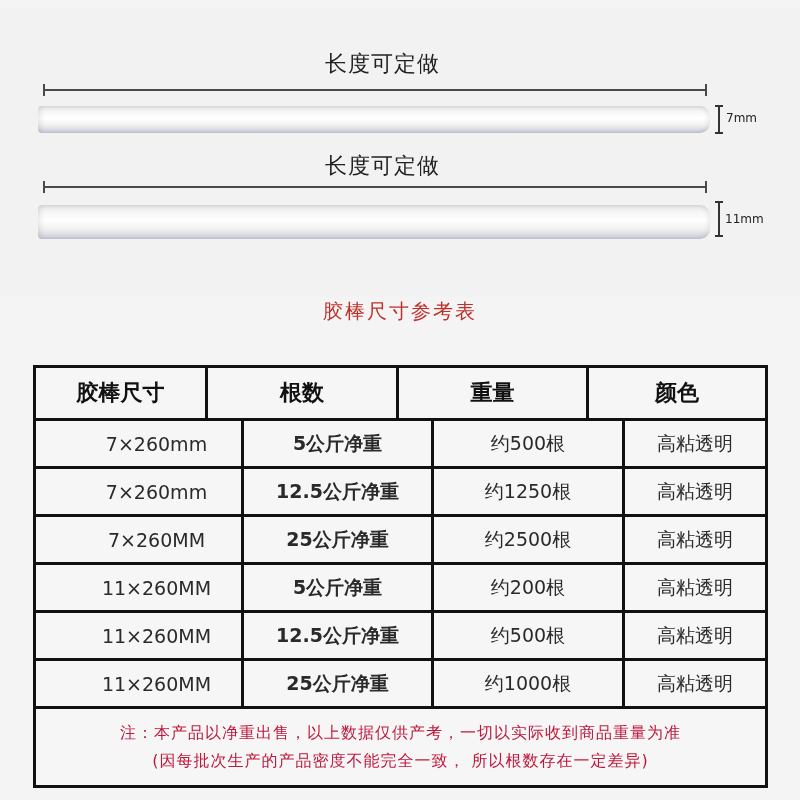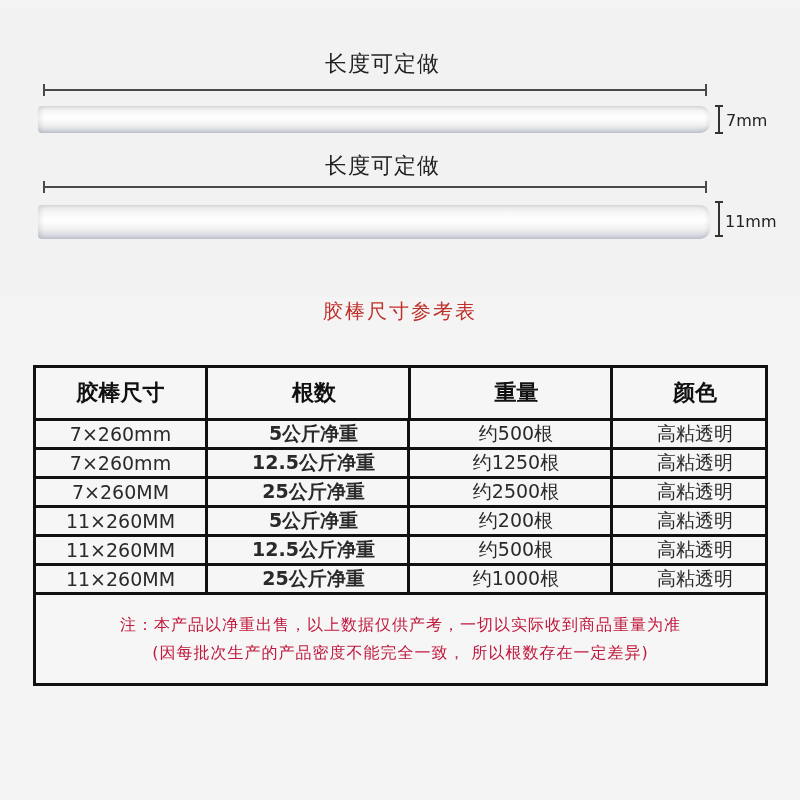--- a/index.html
+++ b/index.html
@@ -34,47 +34,47 @@
   }
   .dia-bracket {
     position: absolute; width: 2px; background: #333;
   }
   .dia-bracket::before, .dia-bracket::after {
     content: ""; position: absolute; left: -3px; width: 8px; height: 2px; background: #333;
   }
   .dia-bracket::before { top: 0; }
   .dia-bracket::after { bottom: 0; }
   .dia-label {
-    position: absolute; font-size: 16px; color: #222;
+    position: absolute; font-size: 12px; color: #222;
   }
   .table-title {
     position: absolute; left: 0; top: 298px; width: 800px; text-align: center;
     font-size: 20px; color: #c0302b; letter-spacing: 2px;
   }
   .spec-table {
     position: absolute; left: 33px; top: 365px; width: 735px;
     border: 3px solid #111; box-sizing: border-box;
     background: #f6f6f6;
   }
-  .row { display: flex; border-bottom: 3px solid #111; box-sizing: border-box; gap: 12px; }
+  .row { display: flex; border-bottom: 3px solid #111; box-sizing: border-box; }
   .row.header { height: 53px; }
-  .row.data { height: 29px; }
+  .row.data { height: 48px; padding-left: 36px; }
   .cell {
     display: flex; align-items: center; justify-content: center;
     border-right: 3px solid #111; box-sizing: border-box;
     font-size: 19px; color: #2a2a2a;
   }
   .cell:last-child { border-right: none; }
   .row.header .cell { font-size: 22px; font-weight: bold; color: #111; }
   .c1 { width: 172px; }
   .c2 { width: 190px; font-weight: bold; }
   .c3 { width: 191px; }
   .c4 { flex: 1; }
   .note {
-    height: 88px; display: flex; flex-direction: column; align-items: center; justify-content: center;
+    height: 76px; display: flex; flex-direction: column; align-items: center; justify-content: center;
     color: #c0183c; font-size: 16px; letter-spacing: 1px; line-height: 28px;
   }
 </style>
 </head>
 <body>
 
 <div class="top-area">
 
   <div class="length-label" style="top:42px;">长度可定做</div>
   <div class="dim-line" style="left:43px; top:82px; width:664px;"></div>

